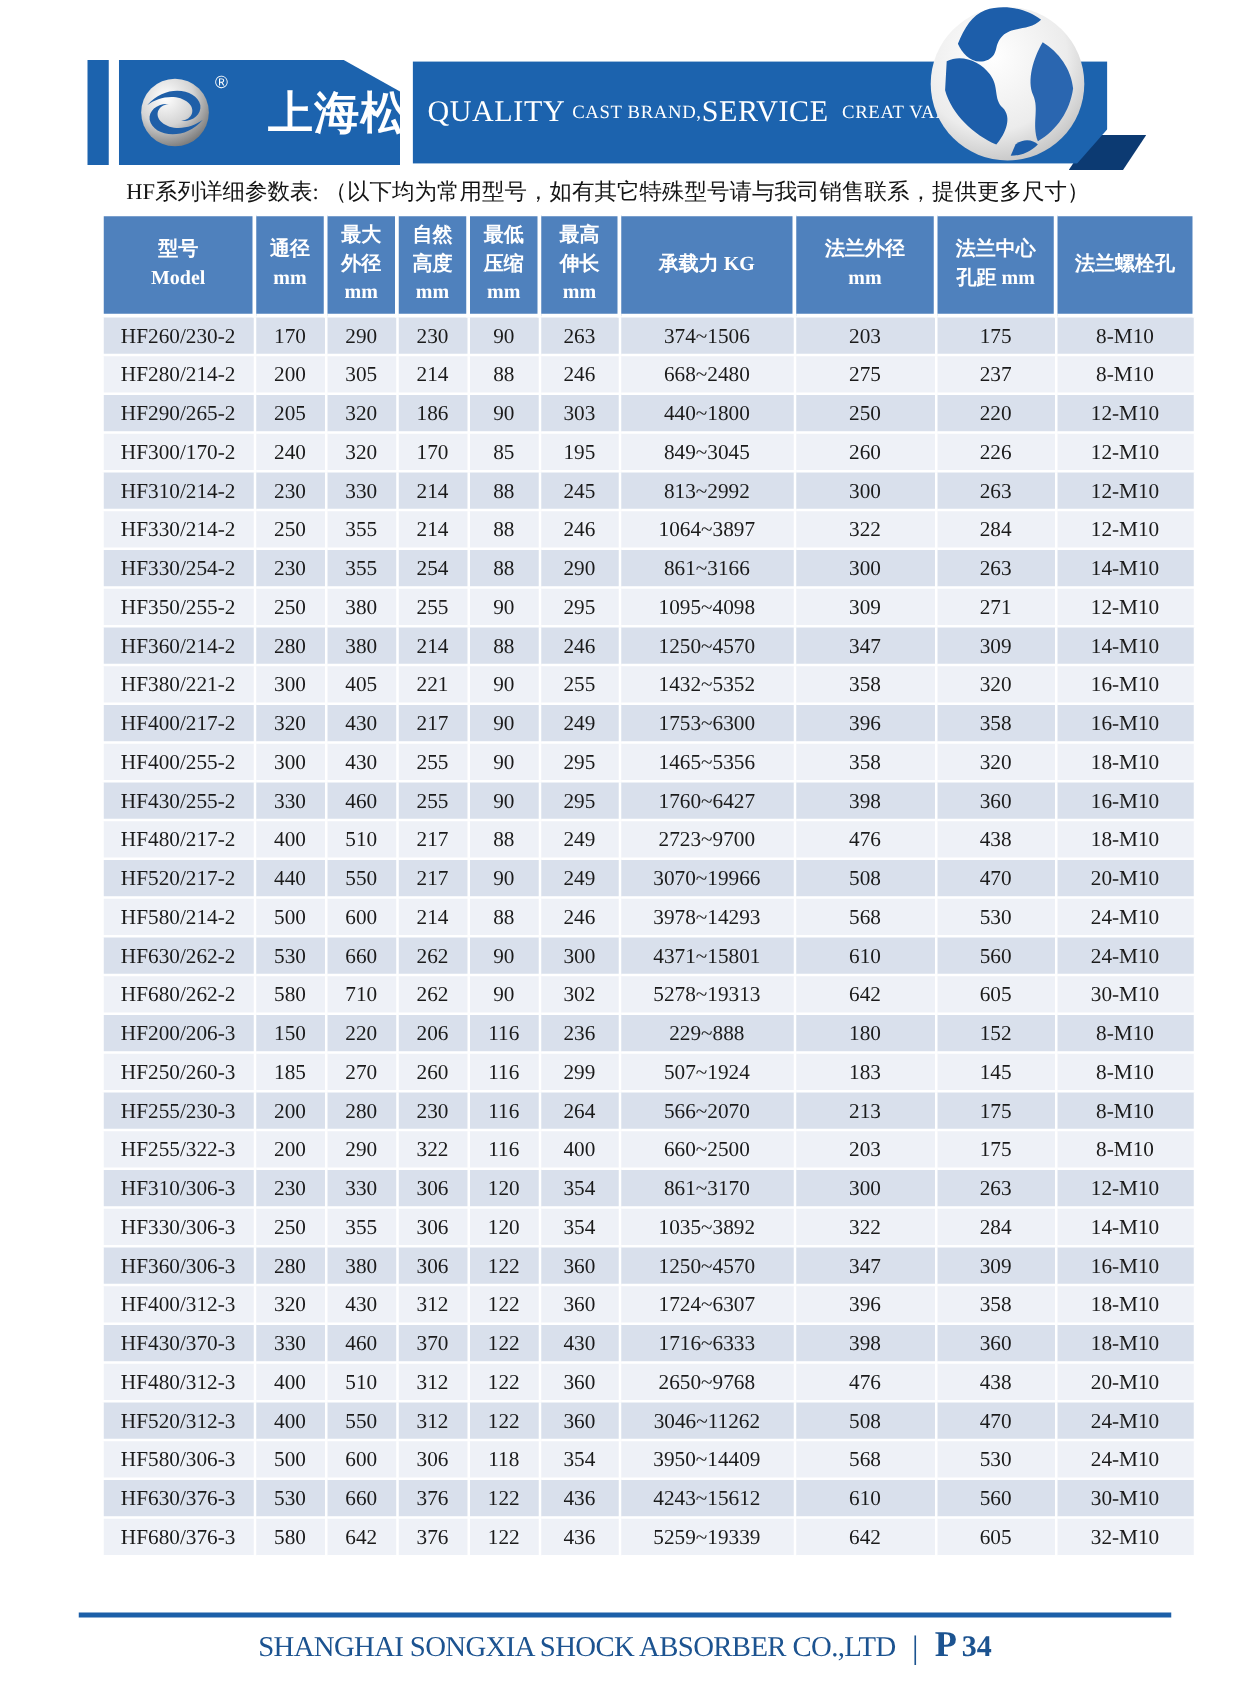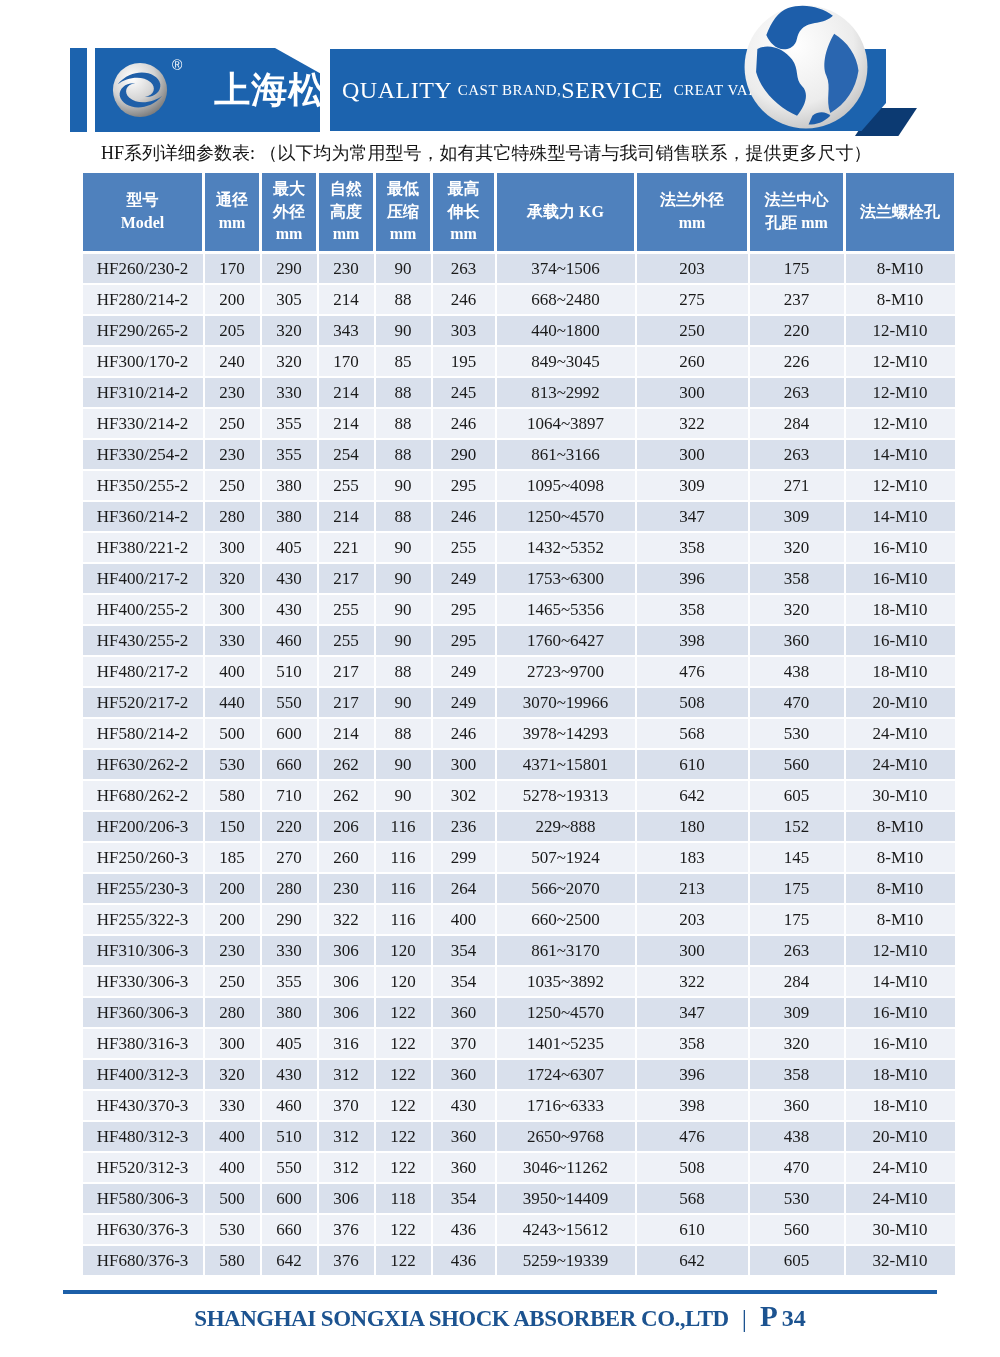--- a/index.html
+++ b/index.html
@@ -55,21 +55,21 @@
   .spec-table td{
     border:2px solid #ffffff;height:29px;font-size:17px;color:#1a1a1a;
     padding:0;vertical-align:middle;
   }
   .spec-table tbody tr:nth-child(odd) td{background:var(--row-dark);}
   .spec-table tbody tr:nth-child(even) td{background:var(--row-light);}
 
   
   .footer-line{position:absolute;left:63px;top:1290px;width:874px;height:4px;background:#1c5fa8;}
   .footer{position:absolute;left:0;top:1300px;width:1000px;text-align:center;color:var(--footer-blue);white-space:nowrap;}
-  .f-company{font-size:23px;font-weight:bold;letter-spacing:-0.5px;}
+  .f-company{font-size:23px;font-weight:normal;letter-spacing:-0.5px;}
   .f-sep{font-size:26px;font-weight:normal;margin:0 9px;position:relative;top:1px;}
   .f-p{font-size:29px;font-weight:bold;}
   .f-num{font-size:24px;font-weight:bold;}
 </style>
 </head>
 <body>
 
 <div class="page">
 
   <div class="vbar"></div>
@@ -198,21 +198,21 @@
           <td>246</td>
           <td>668~2480</td>
           <td>275</td>
           <td>237</td>
           <td>8-M10</td>
         </tr>
         <tr>
           <td>HF290/265-2</td>
           <td>205</td>
           <td>320</td>
-          <td>343</td>
+          <td>186</td>
           <td>90</td>
           <td>303</td>
           <td>440~1800</td>
           <td>250</td>
           <td>220</td>
           <td>12-M10</td>
         </tr>
         <tr>
           <td>HF300/170-2</td>
           <td>240</td>
@@ -471,32 +471,20 @@
           <td>380</td>
           <td>306</td>
           <td>122</td>
           <td>360</td>
           <td>1250~4570</td>
           <td>347</td>
           <td>309</td>
           <td>16-M10</td>
         </tr>
         <tr>
-          <td>HF380/316-3</td>
-          <td>300</td>
-          <td>405</td>
-          <td>316</td>
-          <td>122</td>
-          <td>370</td>
-          <td>1401~5235</td>
-          <td>358</td>
-          <td>320</td>
-          <td>16-M10</td>
-        </tr>
-        <tr>
           <td>HF400/312-3</td>
           <td>320</td>
           <td>430</td>
           <td>312</td>
           <td>122</td>
           <td>360</td>
           <td>1724~6307</td>
           <td>396</td>
           <td>358</td>
           <td>18-M10</td>

